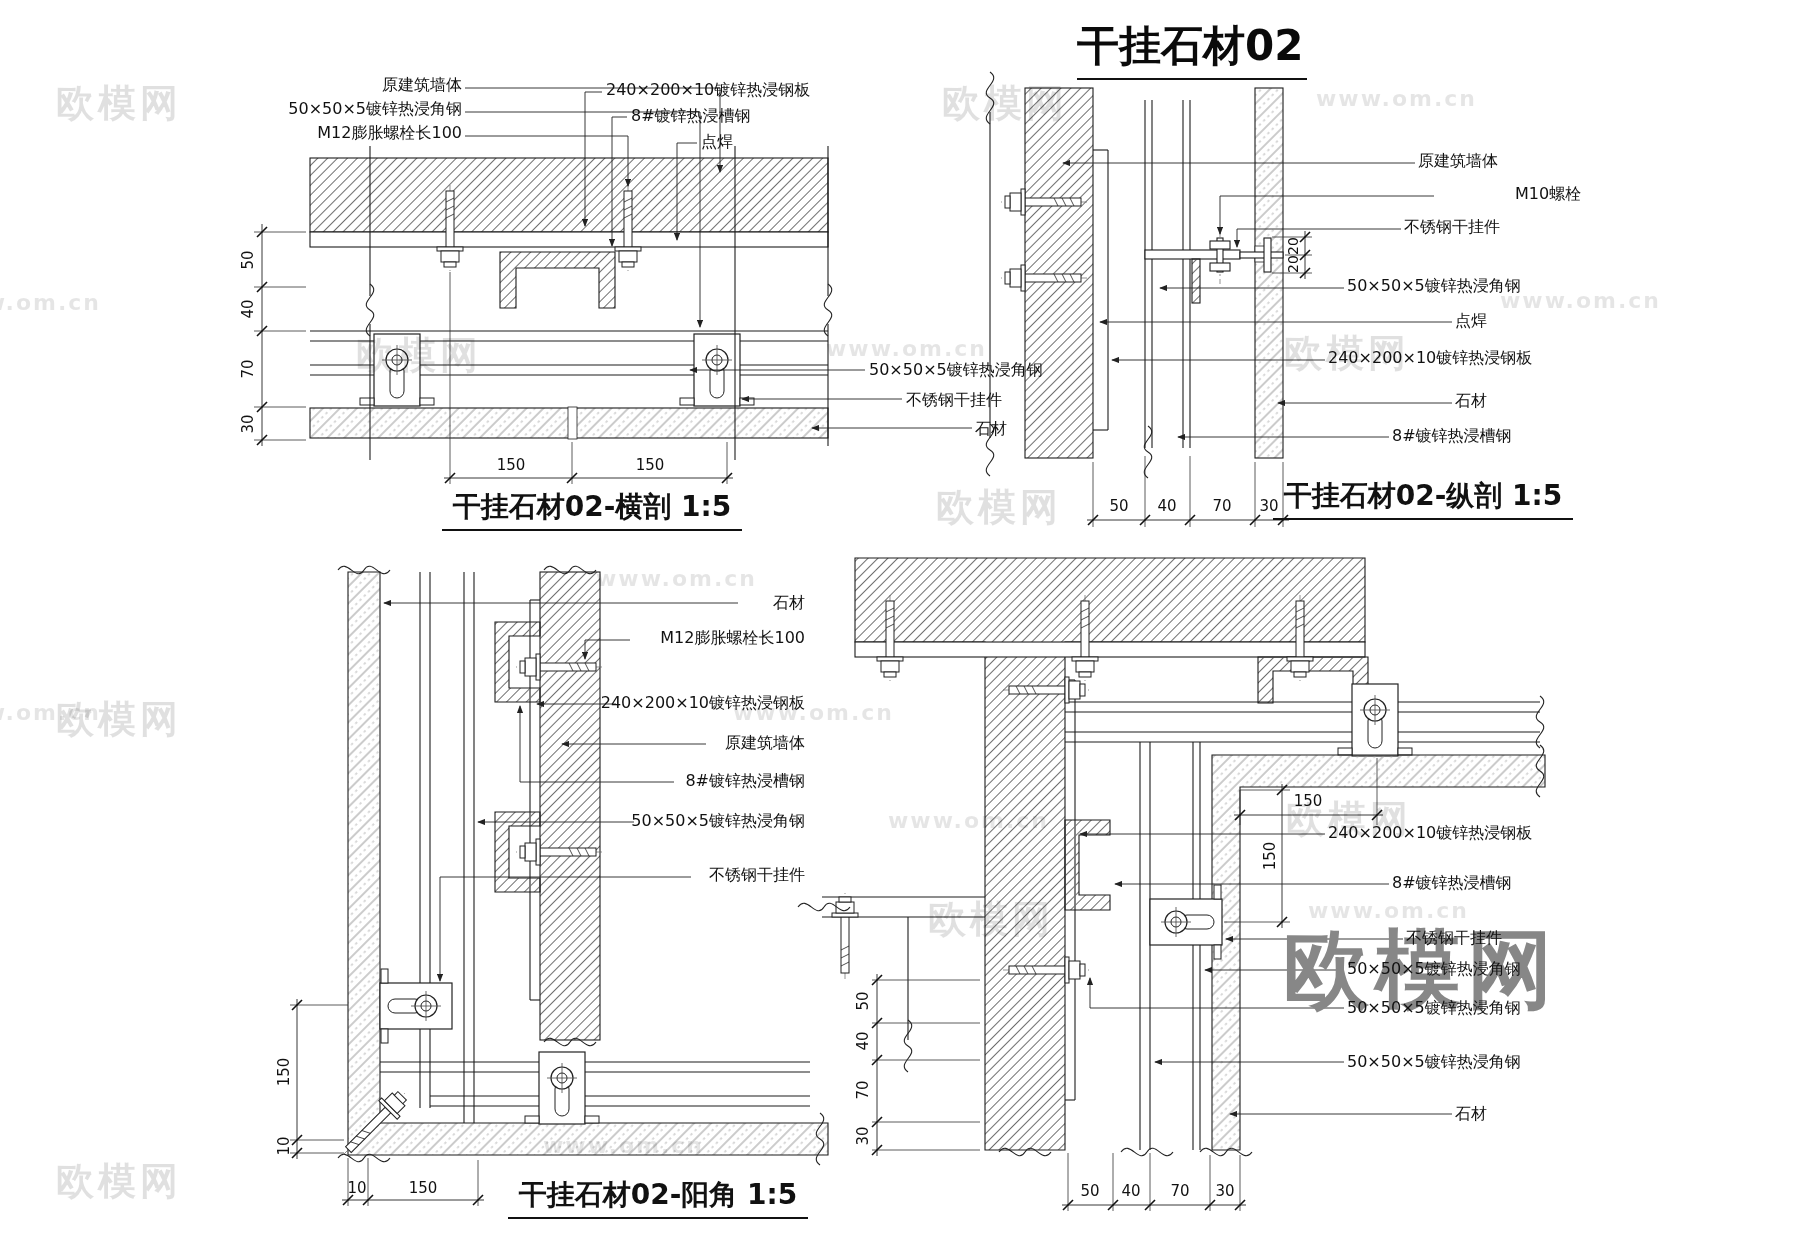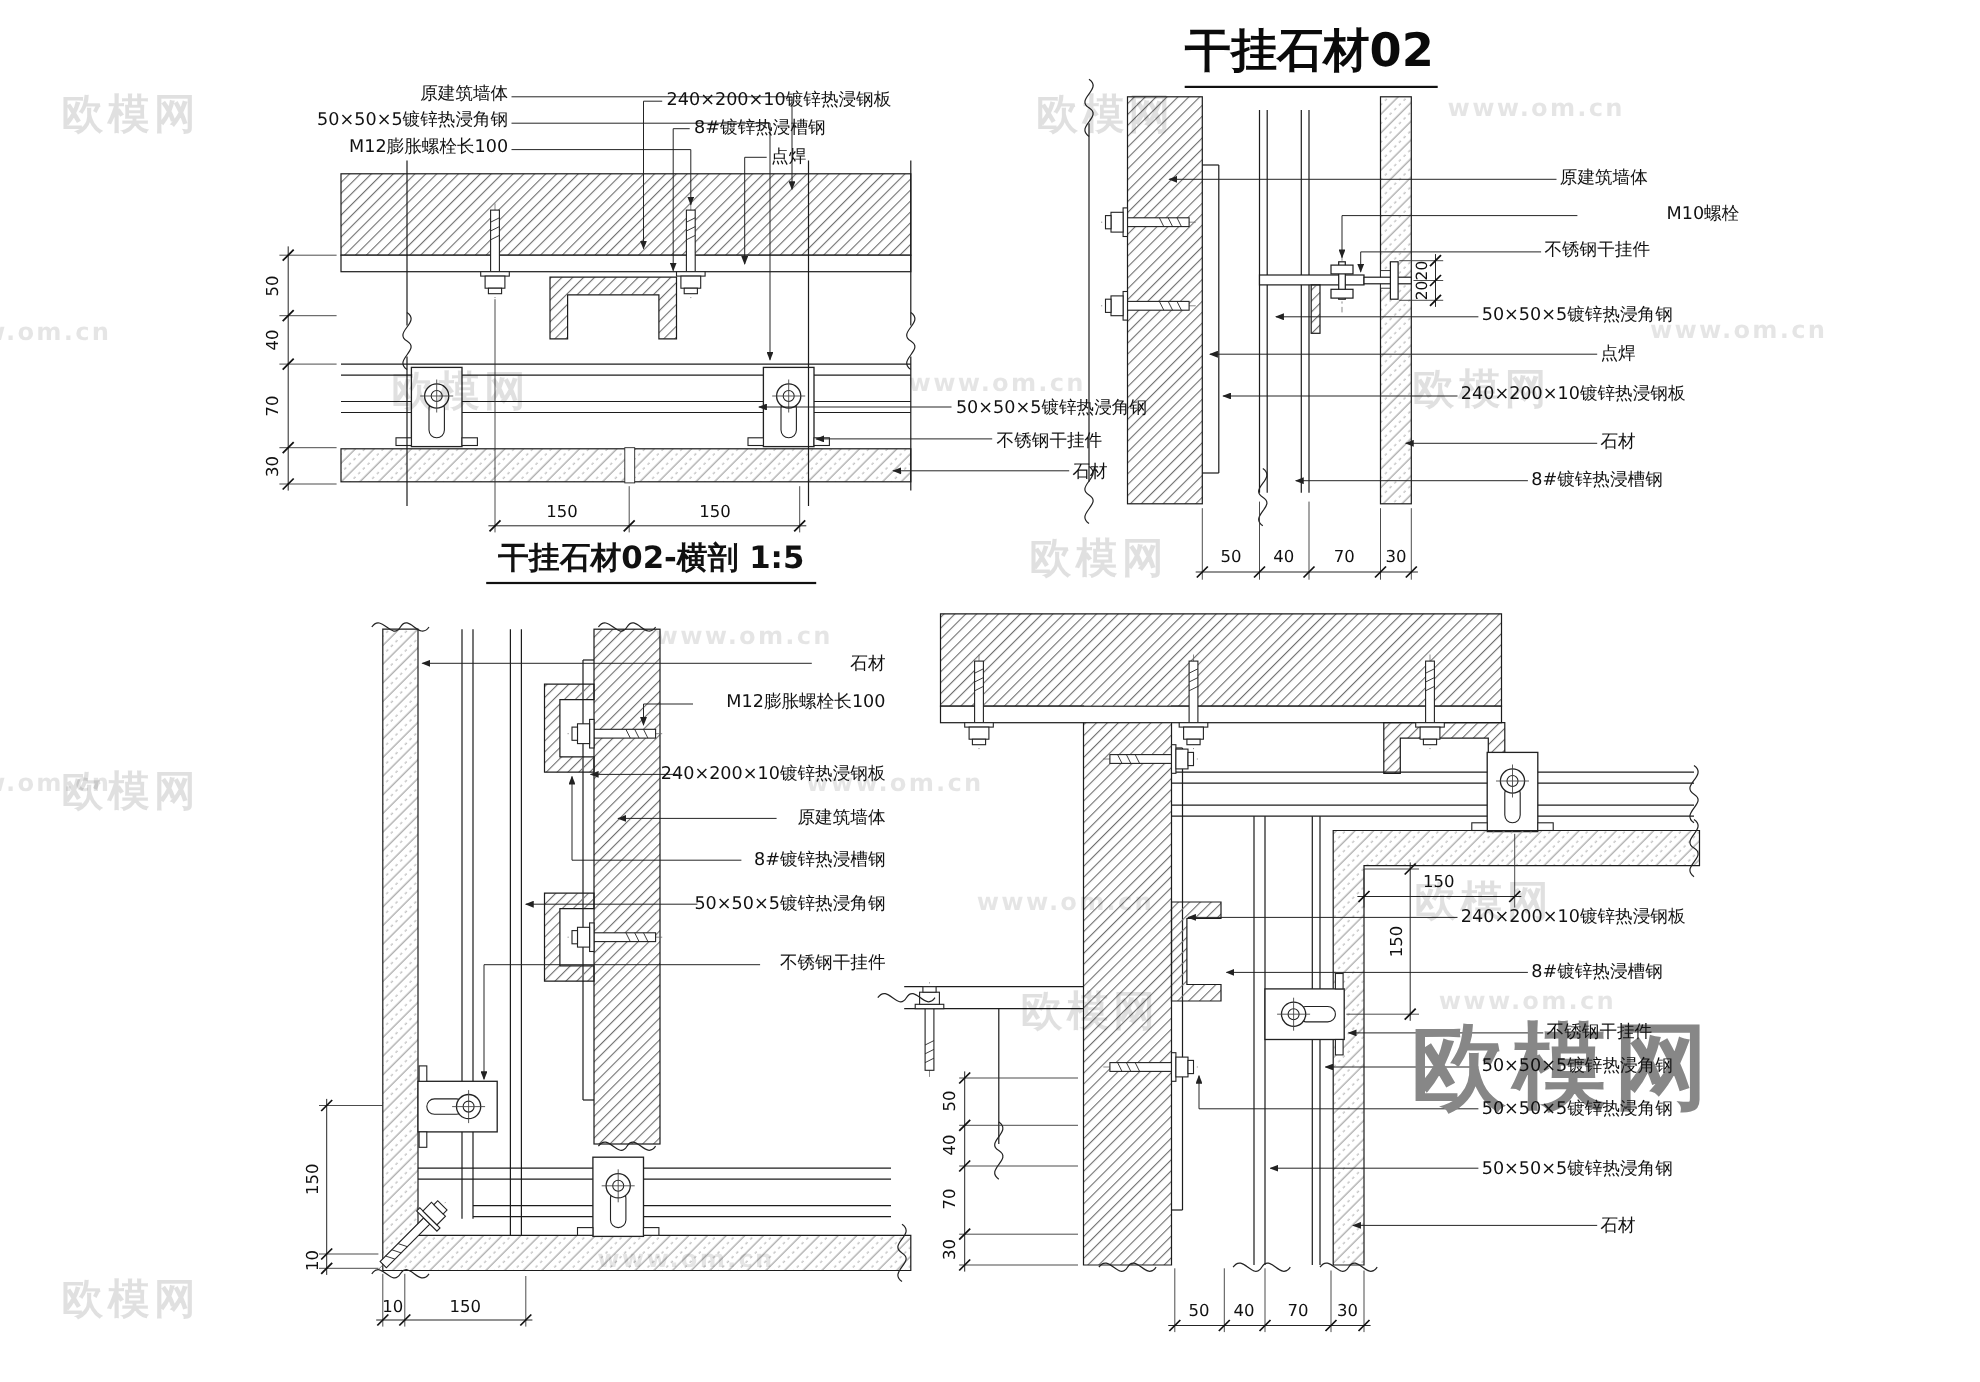--- a/index.html
+++ b/index.html
@@ -375,32 +375,34 @@
 <div class="lbl" style="left:1455px;top:312px">点焊</div>
 <div class="lbl" style="left:1328px;top:349px">240×200×10镀锌热浸钢板</div>
 <div class="lbl" style="left:1455px;top:392px">石材</div>
 <div class="lbl" style="left:1392px;top:427px">8#镀锌热浸槽钢</div>
 <div class="dimV" style="left:1293px;top:246px;font-size:14px">20</div>
 <div class="dimV" style="left:1293px;top:264px;font-size:14px">20</div>
 <div class="dim" style="left:1119px;top:506px">50</div>
 <div class="dim" style="left:1167px;top:506px">40</div>
 <div class="dim" style="left:1222px;top:506px">70</div>
 <div class="dim" style="left:1269px;top:506px">30</div>
+<div class="cap" style="left:1273px;top:477px;width:300px">干挂石材02-纵剖 1:5</div>
 
 <div class="lbl lblR" style="left:560px;top:594px;width:245px">石材</div>
 <div class="lbl lblR" style="left:560px;top:629px;width:245px">M12膨胀螺栓长100</div>
 <div class="lbl lblR" style="left:560px;top:694px;width:245px">240×200×10镀锌热浸钢板</div>
 <div class="lbl lblR" style="left:560px;top:734px;width:245px">原建筑墙体</div>
 <div class="lbl lblR" style="left:560px;top:772px;width:245px">8#镀锌热浸槽钢</div>
 <div class="lbl lblR" style="left:560px;top:812px;width:245px">50×50×5镀锌热浸角钢</div>
 <div class="lbl lblR" style="left:560px;top:866px;width:245px">不锈钢干挂件</div>
 <div class="dimV" style="left:284px;top:1072px">150</div>
 <div class="dimV" style="left:284px;top:1146px">10</div>
 <div class="dim" style="left:357px;top:1188px">10</div>
 <div class="dim" style="left:423px;top:1188px">150</div>
+<div class="cap" style="left:508px;top:1176px;width:300px">干挂石材02-阳角 1:5</div>
 
 <div class="lbl" style="left:1328px;top:824px">240×200×10镀锌热浸钢板</div>
 <div class="lbl" style="left:1392px;top:874px">8#镀锌热浸槽钢</div>
 <div class="lbl" style="left:1406px;top:929px">不锈钢干挂件</div>
 <div class="lbl" style="left:1347px;top:960px">50×50×5镀锌热浸角钢</div>
 <div class="lbl" style="left:1347px;top:999px">50×50×5镀锌热浸角钢</div>
 <div class="lbl" style="left:1347px;top:1053px">50×50×5镀锌热浸角钢</div>
 <div class="lbl" style="left:1455px;top:1105px">石材</div>
 <div class="dim" style="left:1308px;top:801px">150</div>
 <div class="dimV" style="left:1270px;top:856px">150</div>

